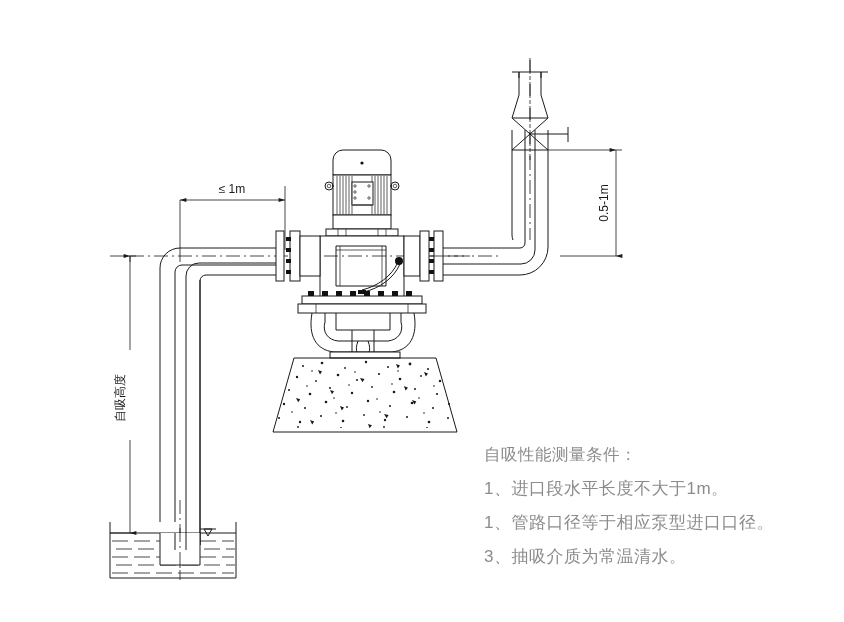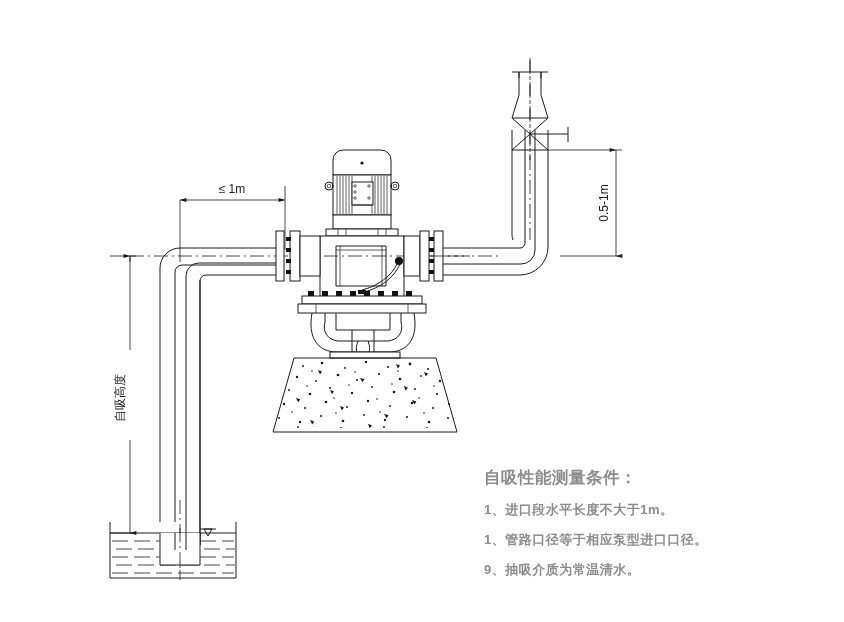--- a/index.html
+++ b/index.html
@@ -68,39 +68,38 @@
     fill: #1a1a1a;
   }
   .vlabel {
     font-family: "Liberation Sans", "DejaVu Sans", sans-serif;
     font-size: 12px;
     fill: #1a1a1a;
   }
   .notes-block {
     position: absolute;
     left: 484px;
-    top: 469px;
+    top: 446px;
     width: 350px;
     color: #8c8c8c;
-    font-weight: bold;
   }
   .notes-title {
     font-size: 16.5px;
     line-height: 1;
     margin: 0 0 17px 0;
     color: #8c8c8c;
     letter-spacing: 0.5px;
   }
   .notes-list {
     list-style: none;
     margin: 0;
     padding: 0;
   }
   .notes-list li {
-    font-size: 13px;
+    font-size: 17px;
     line-height: 1;
     margin-bottom: 17px;
     color: #8c8c8c;
     letter-spacing: 0.5px;
     white-space: nowrap;
   }
 </style>
 </head>
 <body>
 
@@ -473,17 +472,17 @@
       <text class="vlabel" x="608" y="203" transform="rotate(-90 608 203)" text-anchor="middle">0.5-1m</text>
     </g>
 
   </svg>
 
   <div class="notes-block">
     <div class="notes-title">自吸性能测量条件：</div>
     <ul class="notes-list">
       <li>1、进口段水平长度不大于1m。</li>
       <li>1、管路口径等于相应泵型进口口径。</li>
-      <li>9、抽吸介质为常温清水。</li>
+      <li>3、抽吸介质为常温清水。</li>
     </ul>
   </div>
 
 </div>
 
 </body></html>

